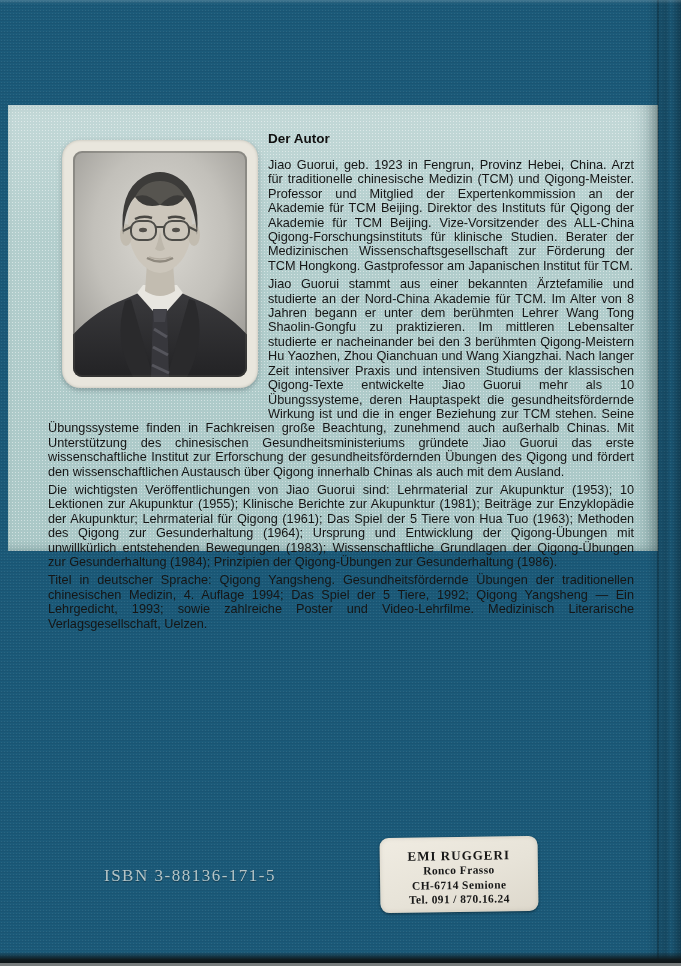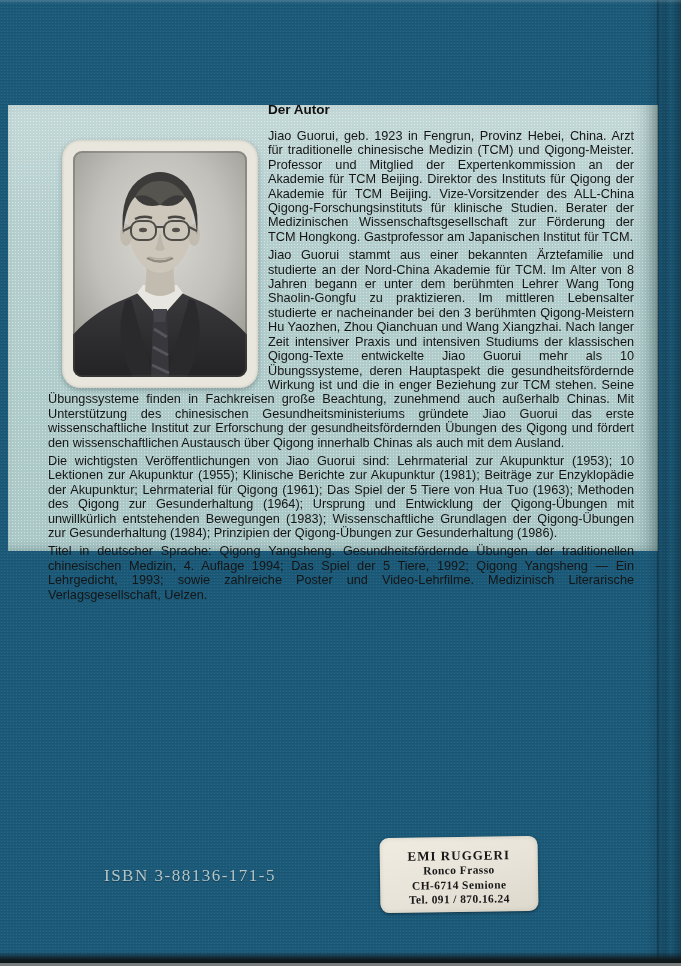--- a/index.html
+++ b/index.html
@@ -52,21 +52,21 @@
   .photo-frame{
     position:absolute;left:62px;top:140px;width:196px;height:248px;
     background:#e9e6dd;
     border-radius:18px;
     box-shadow:0 2px 5px rgba(40,60,65,0.35), inset 0 0 3px rgba(120,120,110,0.4);
   }
   .photo-frame svg{position:absolute;left:11px;top:11px;}
 
   
   .text-block{
-    position:absolute;left:48px;top:103px;width:586px;
+    position:absolute;left:48px;top:132px;width:586px;
     color:#151515;
     font-size:12.7px;line-height:14.4px;
     text-align:justify;
   }
   .photo-spacer{float:left;width:220px;height:282px;}
   .text-block h3{
     margin:0 0 12px 0;
     font-size:13.5px;line-height:14px;font-weight:bold;color:#101010;
   }
   .text-block p{margin:0 0 4px 0;}

